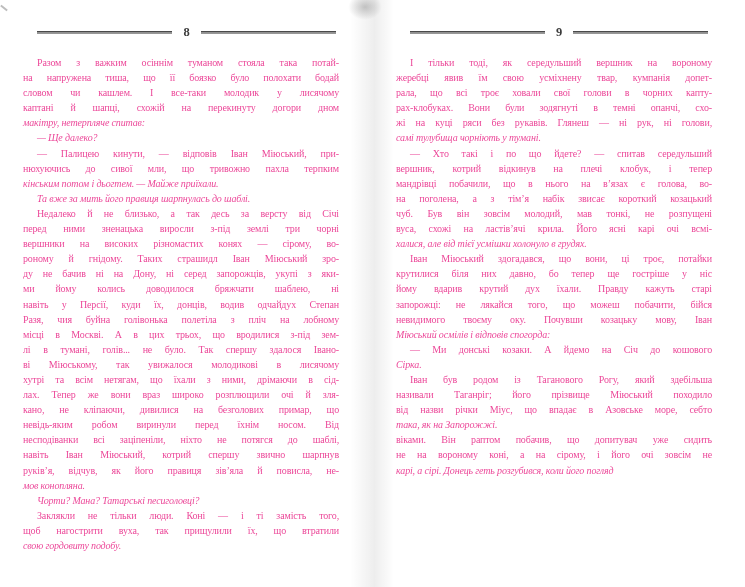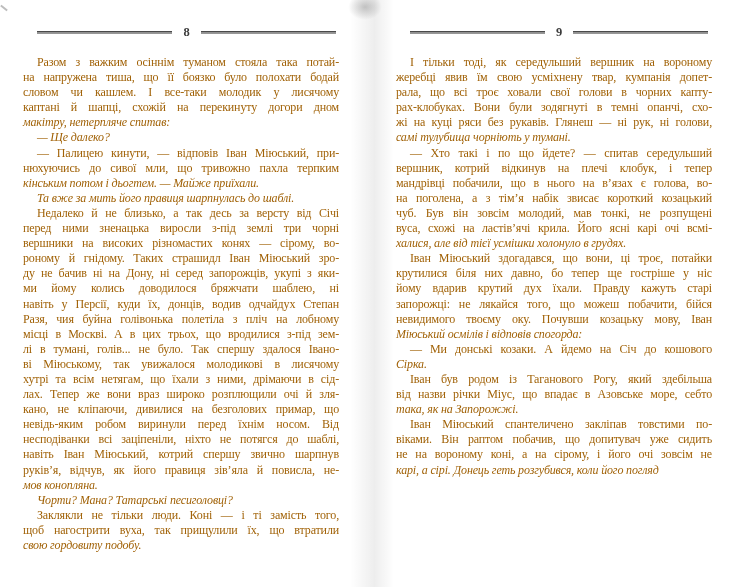--- a/index.html
+++ b/index.html
@@ -35,22 +35,22 @@
   }
   .page-num {
     font-size: 12.5px;
     font-weight: bold;
     color: #3c3c3c;
     margin: 0 11px;
     line-height: 13px;
   }
   .page-body {
     width: 316px;
-    color: #a16207;
-    font-size: 12px;
+    color: #ec4899;
+    font-size: 10px;
     line-height: 15.1px;
     letter-spacing: -0.15px;
   }
   .para { margin: 0; }
   .line {
     text-align: justify;
     text-align-last: justify;
     min-height: 15.1px;
   }
   .line.last  { text-align-last: left; font-style: italic; }
@@ -172,25 +172,25 @@
           <div class="line">запорожці: не лякайся того, що можеш побачити, бійся</div>
           <div class="line">невидимого твоєму оку. Почувши козацьку мову, Іван</div>
           <div class="line last">Міюський осмілів і відповів спогорда:</div>
         </div>
         <div class="para">
           <div class="line first">— Ми донські козаки. А йдемо на Січ до кошового</div>
           <div class="line last">Сірка.</div>
         </div>
         <div class="para">
           <div class="line first">Іван був родом із Таганового Рогу, який здебільша</div>
+          <div class="line">називали Таганріг; його прізвище Міюський походило</div>
           <div class="line">від назви річки Міус, що впадає в Азовське море, себто</div>
           <div class="line last">така, як на Запорожжі.</div>
         </div>
         <div class="para">
-          <div class="line first">Іван Міюський спантеличено закліпав товстими по-</div>
           <div class="line">віками. Він раптом побачив, що допитувач уже сидить</div>
           <div class="line">не на вороному коні, а на сірому, і його очі зовсім не</div>
           <div class="line last">карі, а сірі. Донець геть розгубився, коли його погляд</div>
         </div>
       </div>
   </div>
 
   <div class="gutter-shadow"></div>
   <div class="gutter-top-smudge"></div>
   <div class="page-edge-mark"></div>

